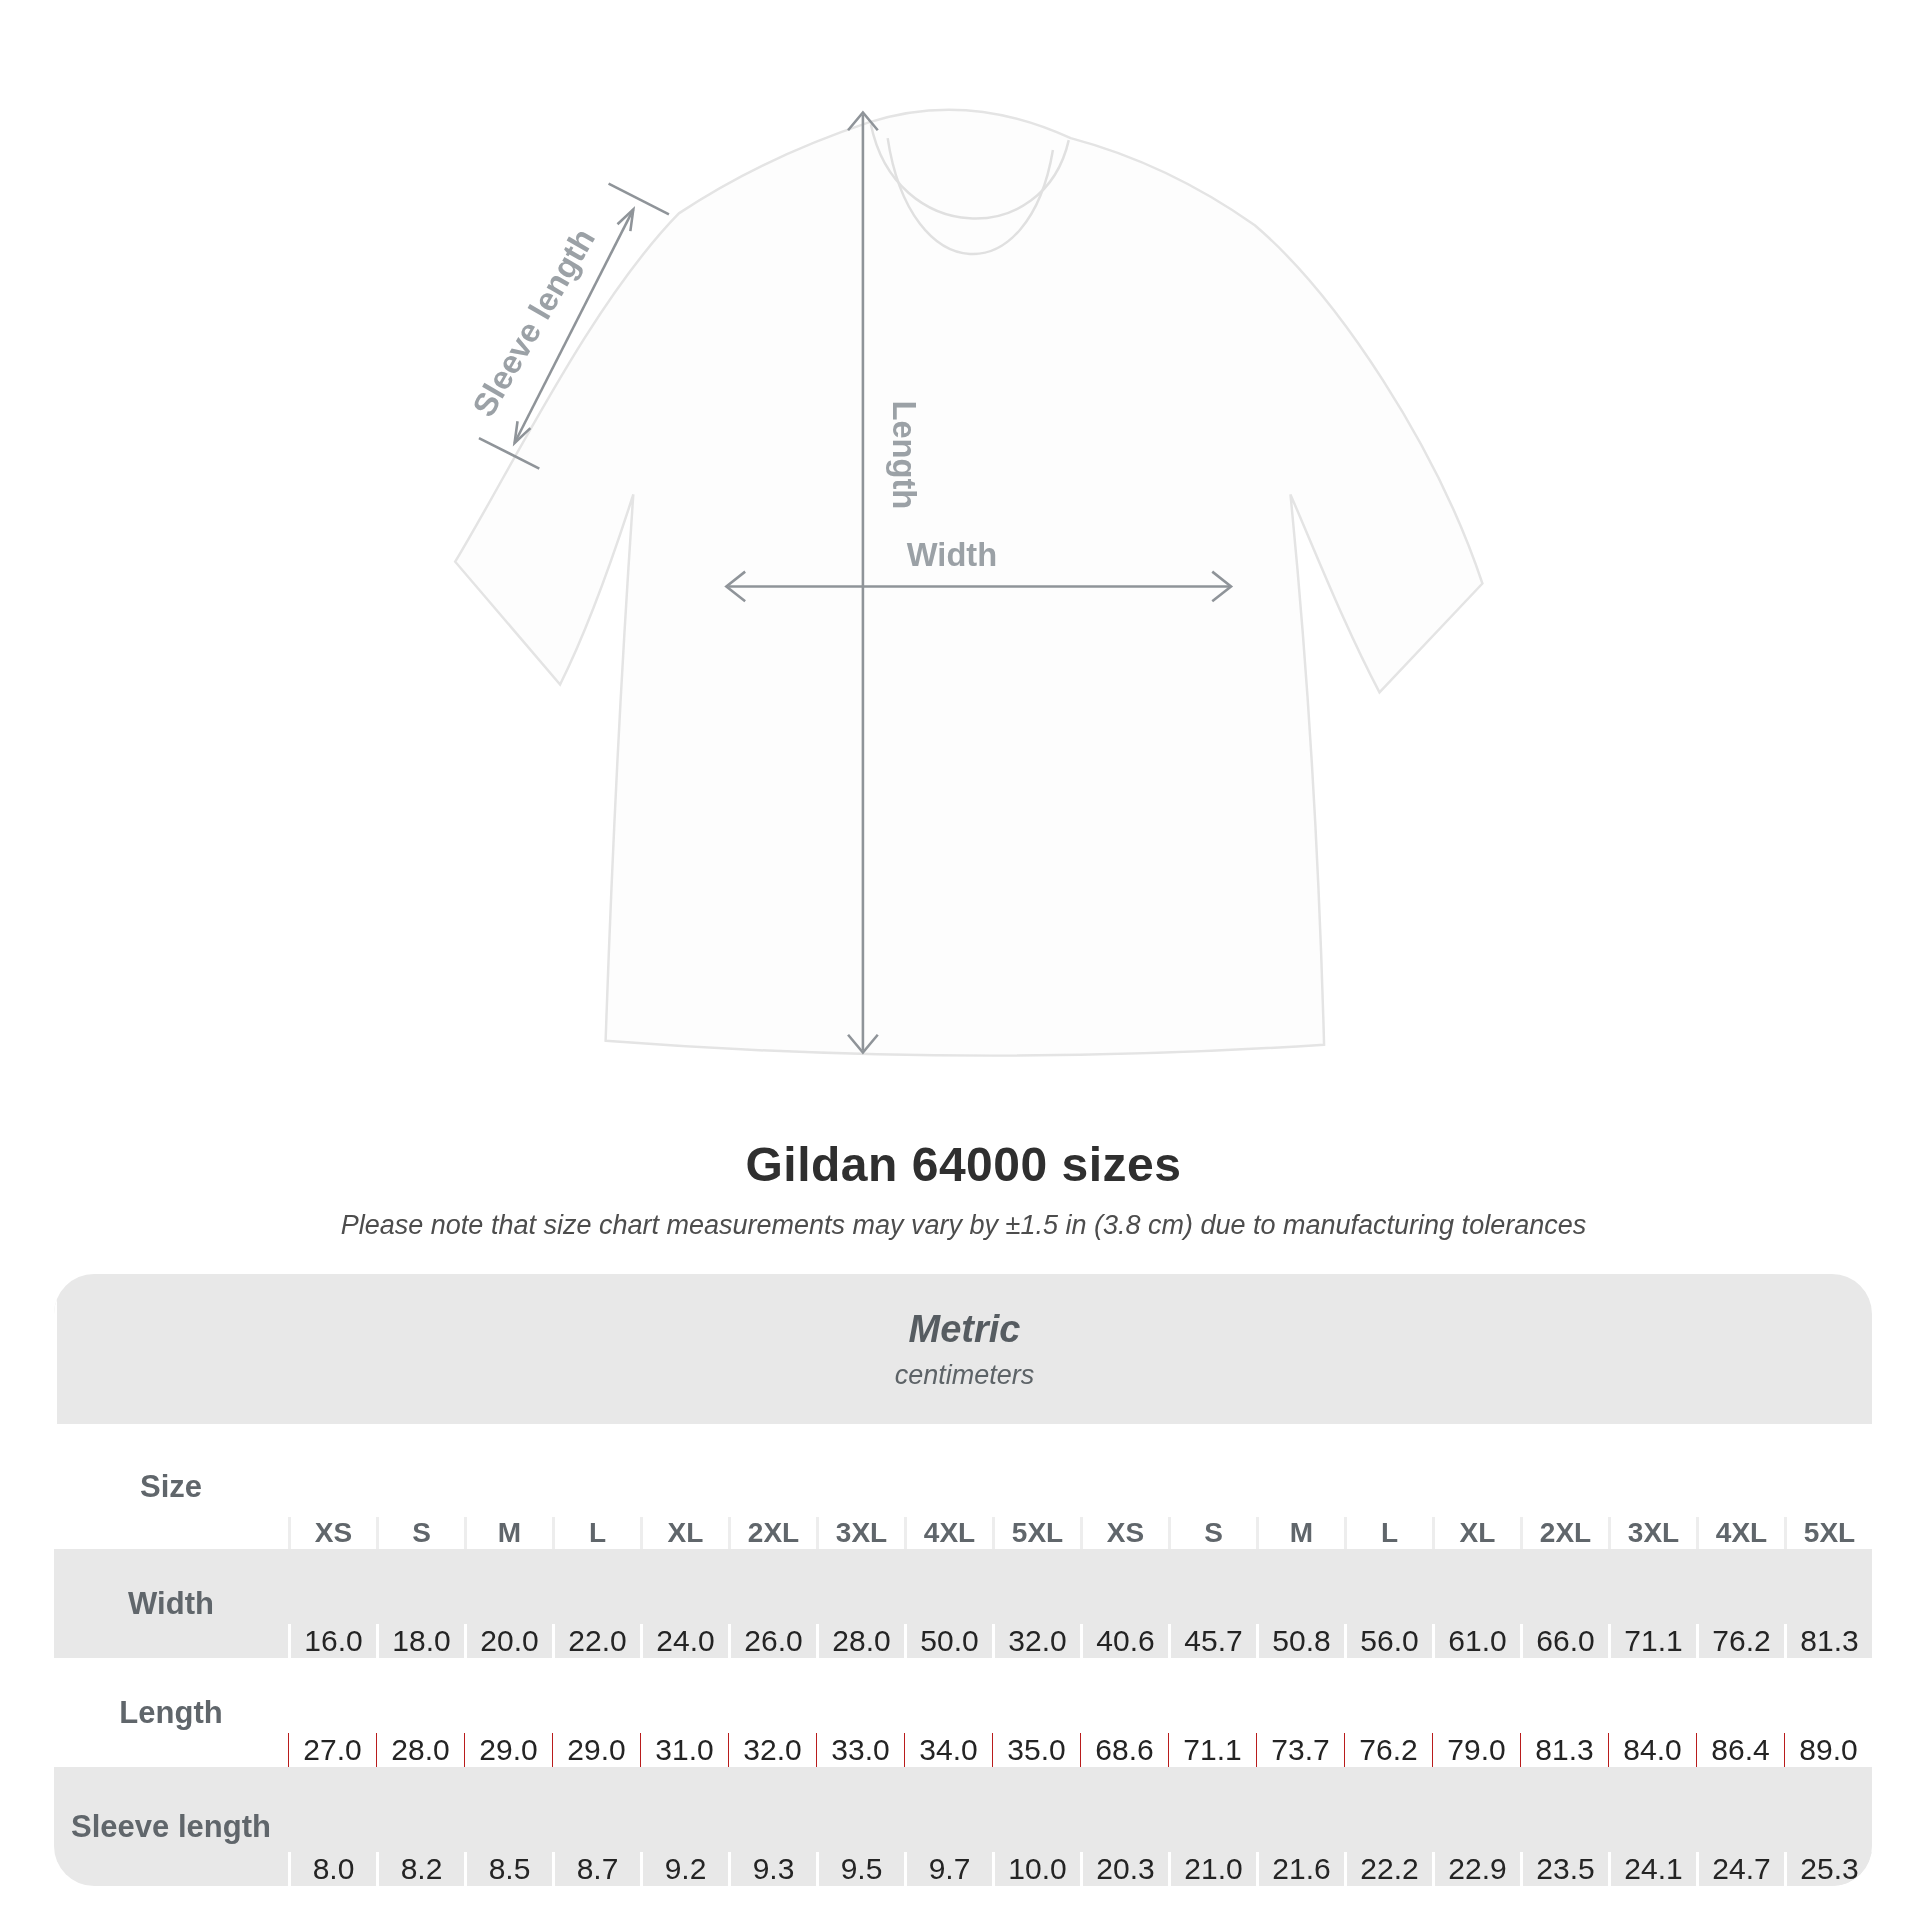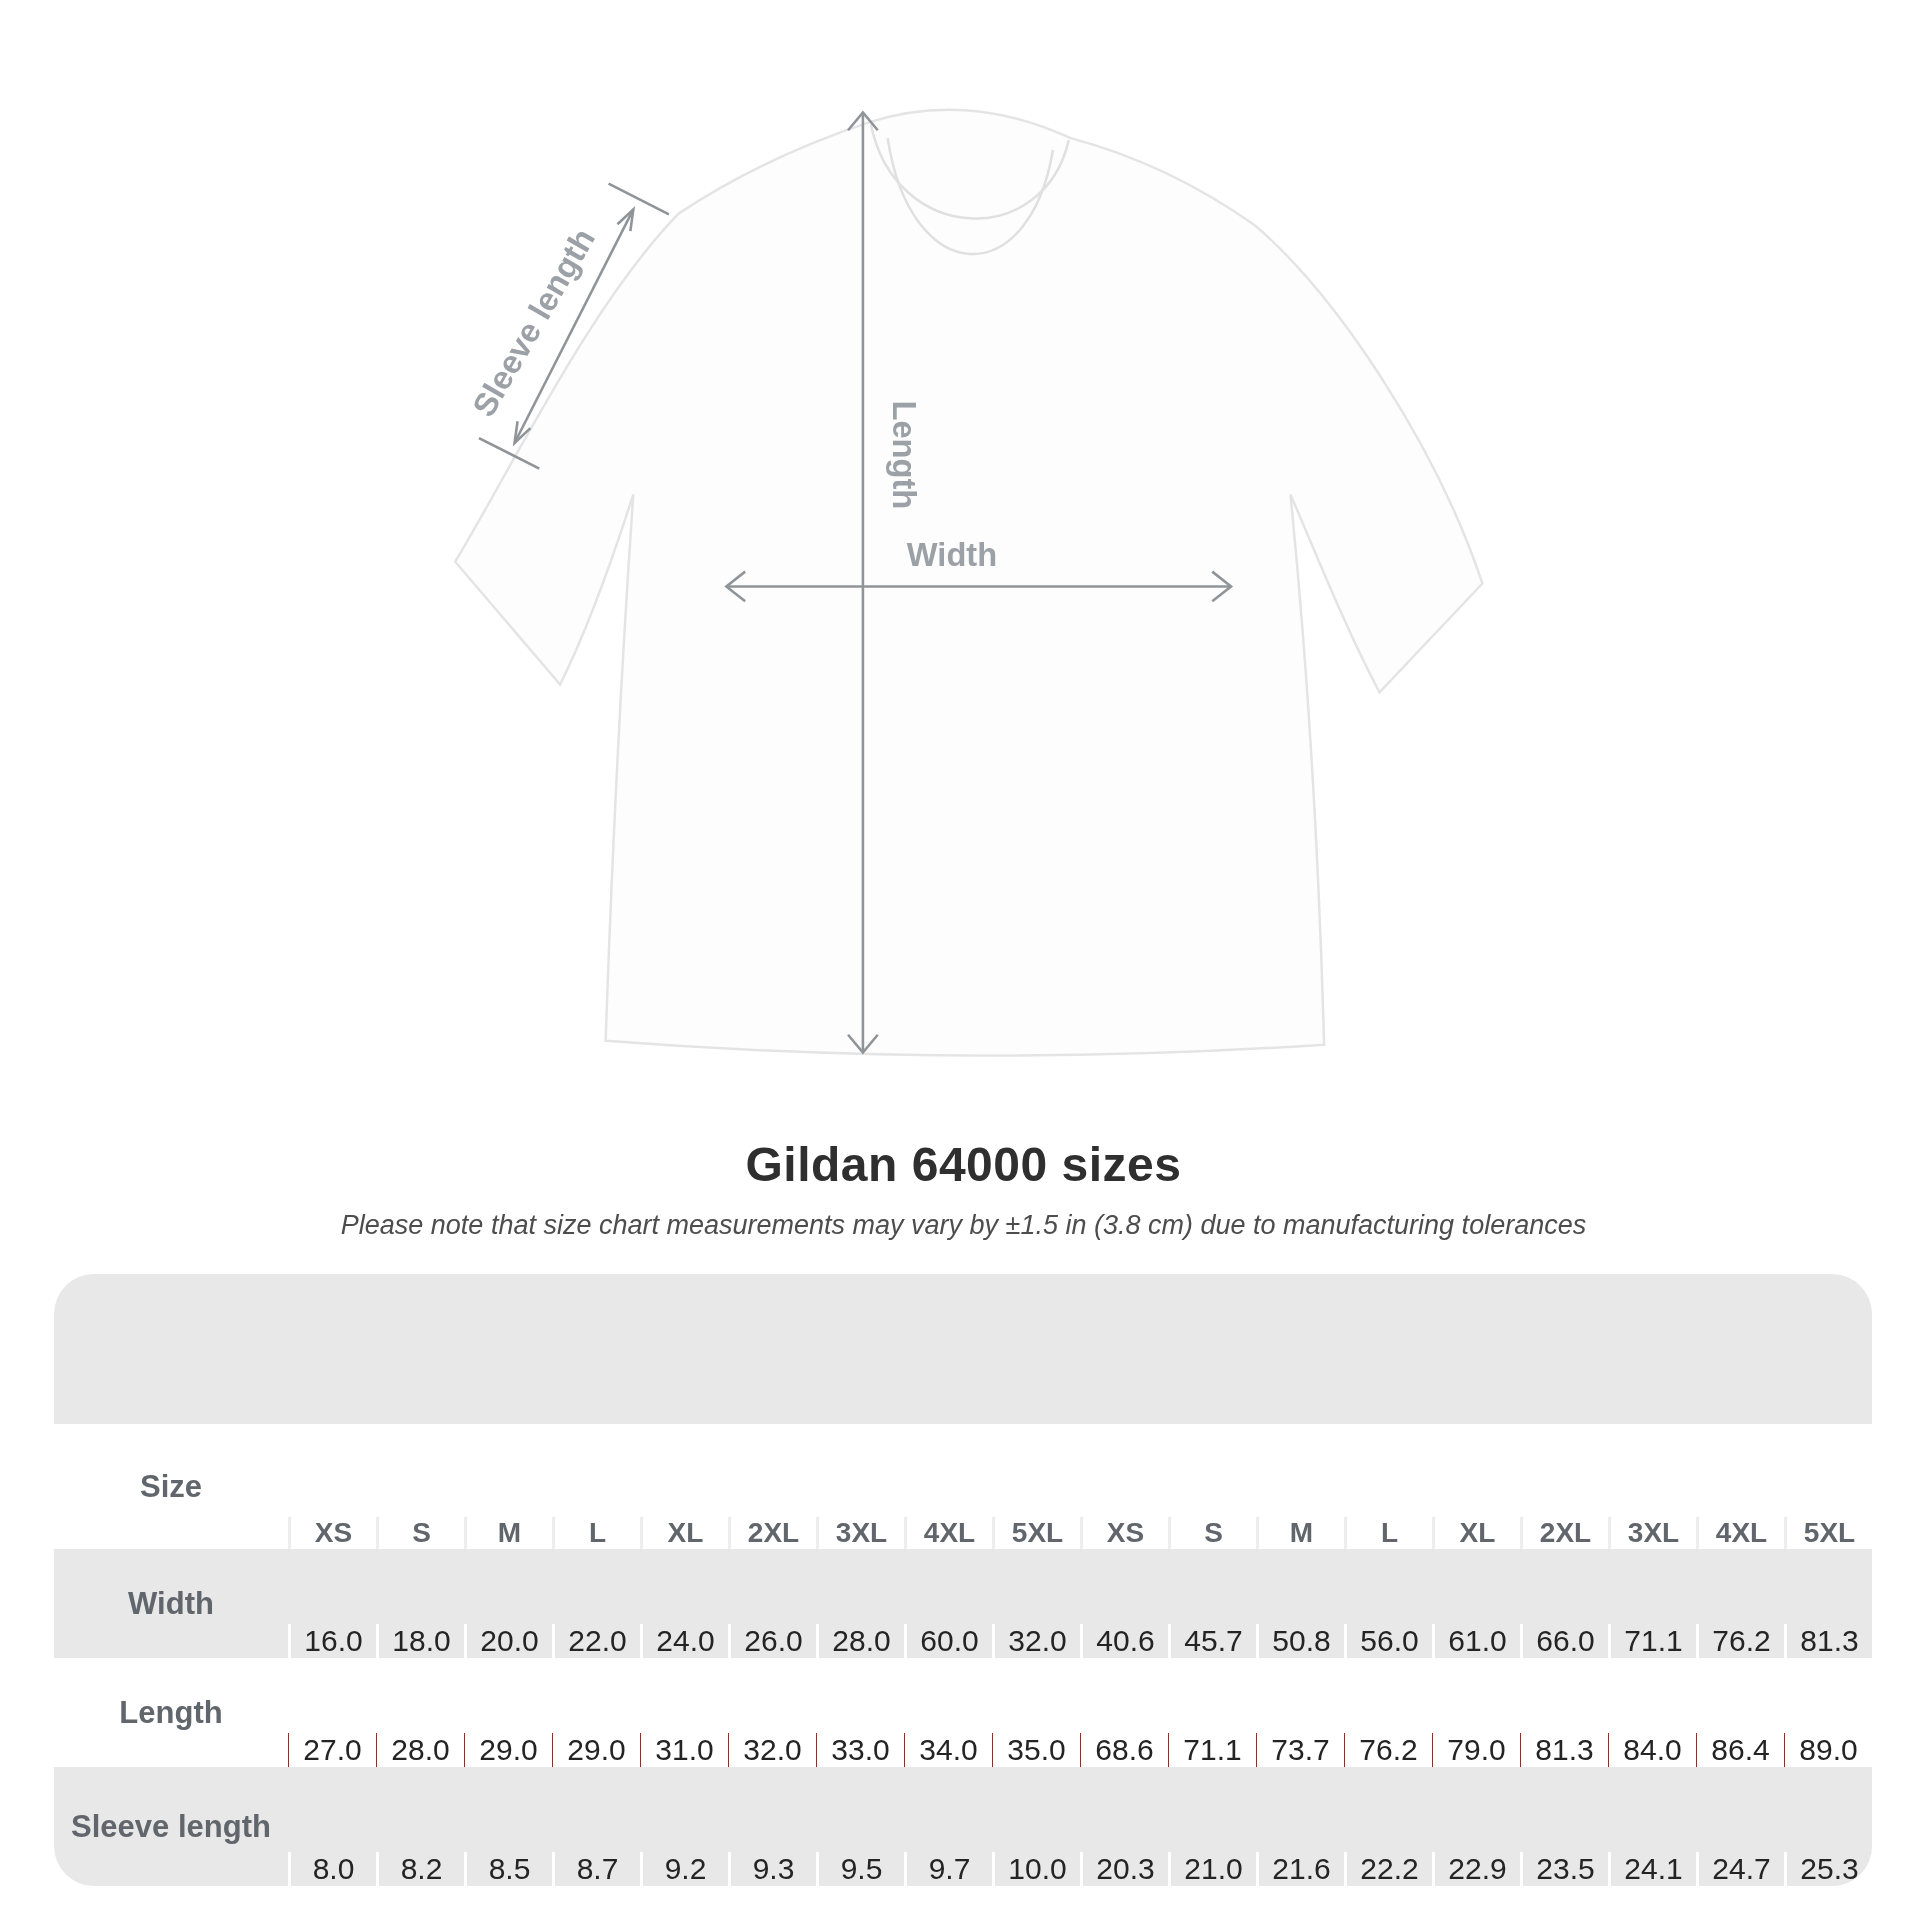--- a/index.html
+++ b/index.html
@@ -99,20 +99,24 @@
       <text class="dim-label" x="962" y="572" text-anchor="middle">Width</text>
     </svg>
   </div>
 
   <div class="page-title">Gildan 64000 sizes</div>
   <div class="page-subtitle">Please note that size chart measurements may vary by ±1.5 in (3.8 cm) due to manufacturing tolerances</div>
 
   <div class="size-table">
 
     <div class="trow band">
+      <div class="band-cell metric">
+        <div class="band-title">Metric</div>
+        <div class="band-unit">centimeters</div>
+      </div>
     </div>
 
     <div class="trow row-head">
       <div class="label-cell">Size</div>
       <div class="cells">
           <div>XS</div>
           <div>S</div>
           <div>M</div>
           <div>L</div>
           <div>XL</div>
@@ -135,21 +139,21 @@
     <div class="trow row-data row-gray h110">
       <div class="label-cell">Width</div>
       <div class="cells">
           <div>16.0</div>
           <div>18.0</div>
           <div>20.0</div>
           <div>22.0</div>
           <div>24.0</div>
           <div>26.0</div>
           <div>28.0</div>
-          <div>60.0</div>
+          <div>50.0</div>
           <div>32.0</div>
           <div>40.6</div>
           <div>45.7</div>
           <div>50.8</div>
           <div>56.0</div>
           <div>61.0</div>
           <div>66.0</div>
           <div>71.1</div>
           <div>76.2</div>
           <div>81.3</div>

